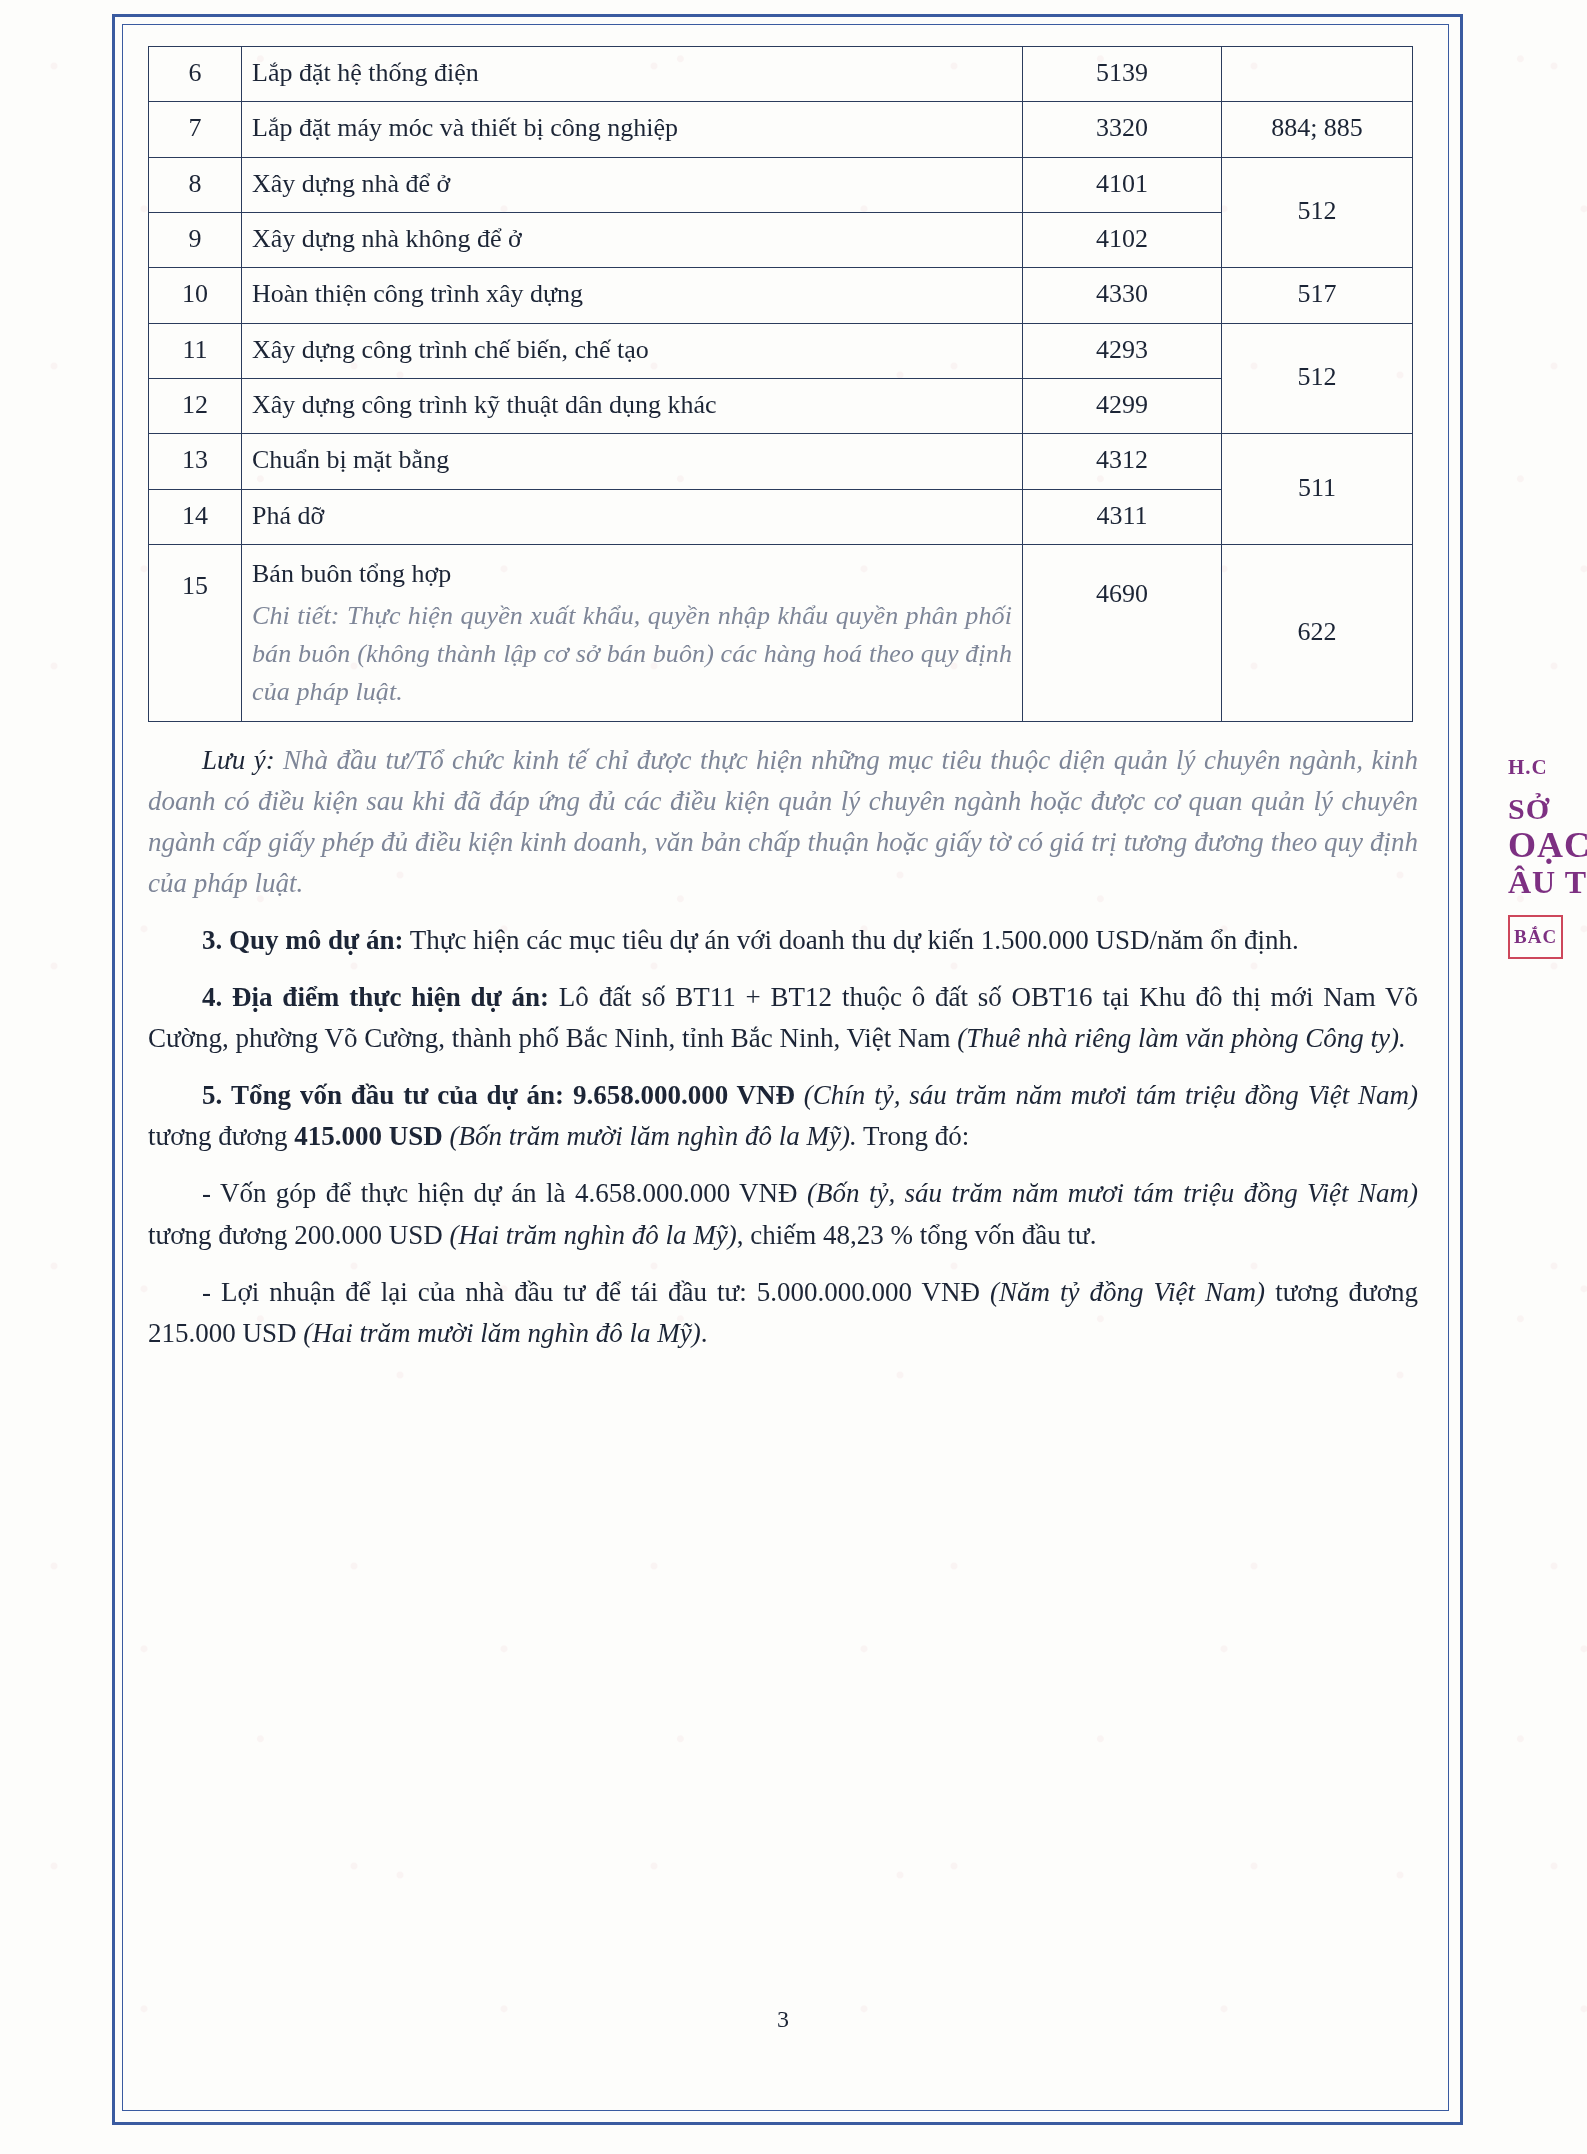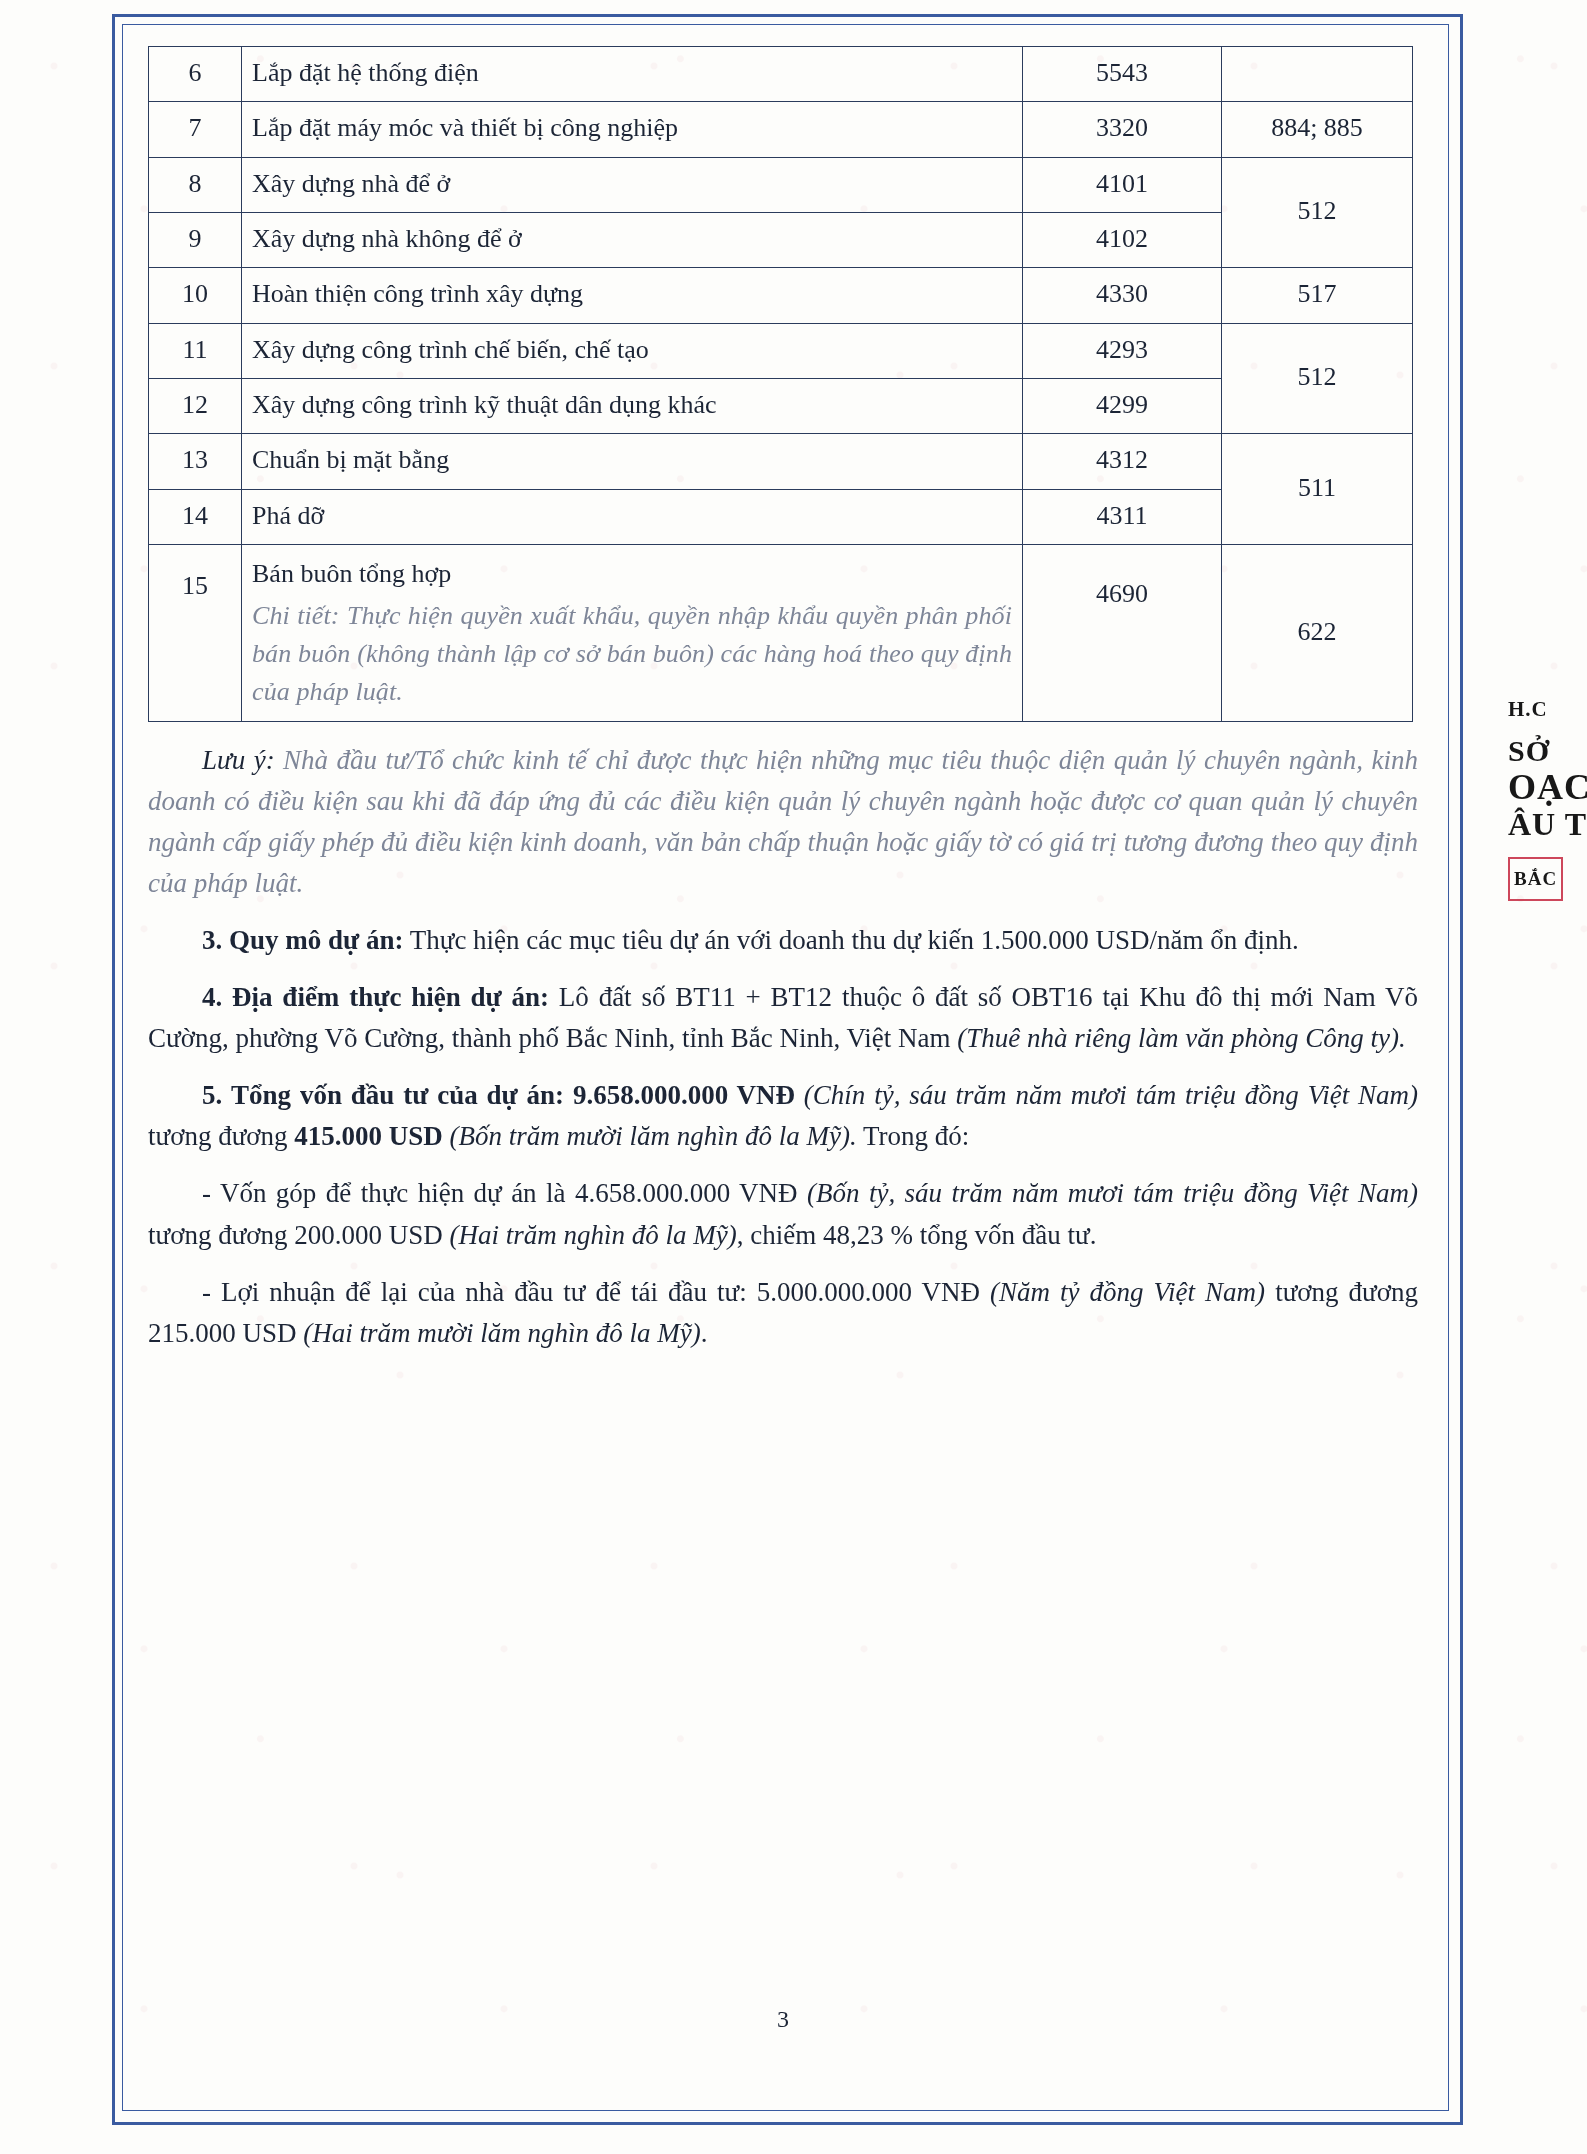--- a/index.html
+++ b/index.html
@@ -114,23 +114,23 @@
     top: 1960px;
     width: 1270px;
     text-align: center;
     font-size: 24px;
   }
 
   
   #stamp {
     position: absolute;
     left: 1508px;
-    top: 698px;
+    top: 756px;
     width: 79px;
-    color: #000000;
+    color: #701a75;
     font-family: "Liberation Serif", serif;
     font-weight: bold;
     line-height: 1.12;
     letter-spacing: 1px;
     opacity: 0.9;
   }
   #stamp .s1 { font-size: 21px; }
   #stamp .s2 { font-size: 30px; margin-top: 12px; }
   #stamp .s3 { font-size: 36px; }
   #stamp .s4 { font-size: 32px; }
@@ -166,21 +166,21 @@
   <div id="frame-outer"></div>
   <div id="frame-inner"></div>
 
   <div id="content">
 
     <table class="biz">
       <tbody>
         <tr>
           <td class="c-no">6</td>
           <td class="c-name">Lắp đặt hệ thống điện</td>
-          <td class="c-code">5543</td>
+          <td class="c-code">5139</td>
           <td class="c-ref"></td>
         </tr>
         <tr>
           <td class="c-no">7</td>
           <td class="c-name">Lắp đặt máy móc và thiết bị công nghiệp</td>
           <td class="c-code">3320</td>
           <td class="c-ref">884; 885</td>
         </tr>
         <tr>
           <td class="c-no">8</td>

